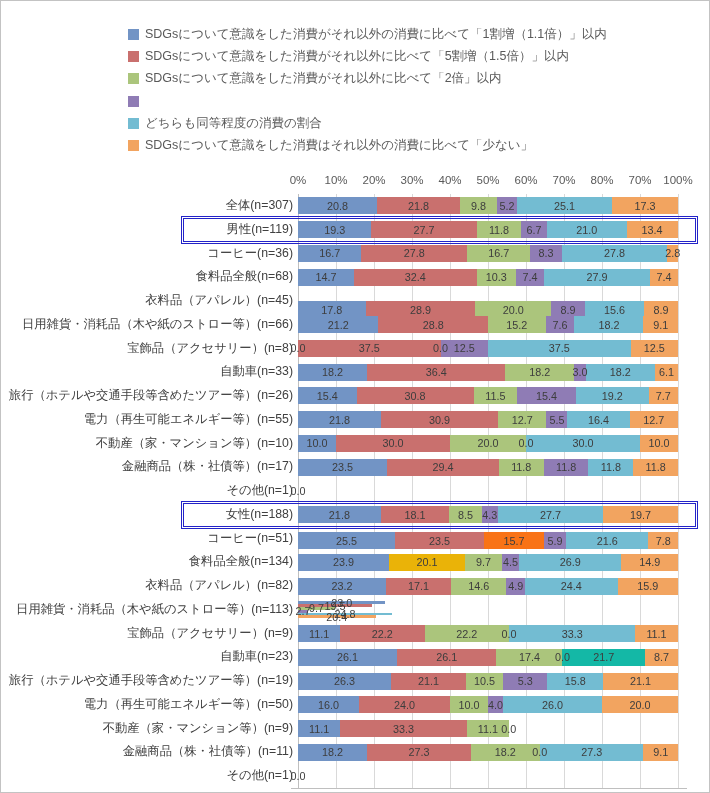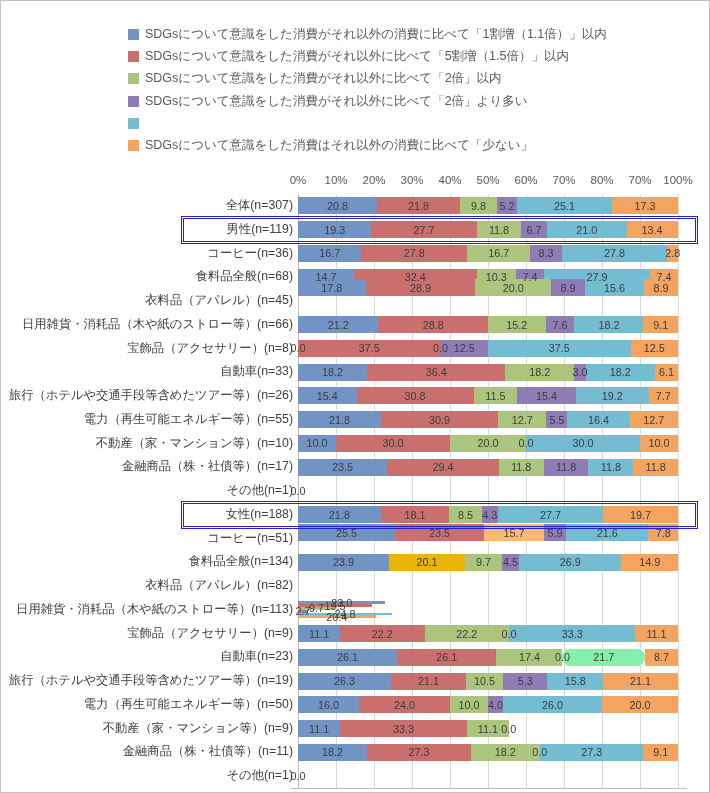--- a/index.html
+++ b/index.html
@@ -52,24 +52,24 @@
       <div class="legend-item">
         <span class="legend-swatch" style="background: rgb(201, 112, 110);"></span>
         <span class="legend-label">SDGsについて意識をした消費がそれ以外に比べて「5割増（1.5倍）」以内</span>
       </div>
       <div class="legend-item">
         <span class="legend-swatch" style="background: rgb(171, 197, 124);"></span>
         <span class="legend-label">SDGsについて意識をした消費がそれ以外に比べて「2倍」以内</span>
       </div>
       <div class="legend-item">
         <span class="legend-swatch" style="background: rgb(143, 124, 181);"></span>
-        <span class="legend-label">SDGsについて意識をした消費がそれ以外に比べて「2倍」より多い</span>
       </div>
       <div class="legend-item">
         <span class="legend-swatch" style="background: rgb(115, 188, 210);"></span>
+        <span class="legend-label">どちらも同等程度の消費の割合</span>
       </div>
       <div class="legend-item">
         <span class="legend-swatch" style="background: rgb(242, 164, 96);"></span>
         <span class="legend-label">SDGsについて意識をした消費はそれ以外の消費に比べて「少ない」</span>
       </div>
     </div>
   <div id="ticks">
       <span class="tick" style="left: 0px;">0%</span>
       <span class="tick" style="left: 38px;">10%</span>
       <span class="tick" style="left: 76px;">20%</span>
@@ -194,21 +194,21 @@
         <div class="seg" style="width: 7.4%; background: rgb(143, 124, 181);">
           <span class="seg-label">7.4</span>
         </div>
         <div class="seg" style="width: 27.9%; background: rgb(115, 188, 210);">
           <span class="seg-label">27.9</span>
         </div>
         <div class="seg" style="width: 7.4%; background: rgb(242, 164, 96);">
           <span class="seg-label">7.4</span>
         </div>
       </div>
-      <div class="bar" style="top: 85px; border-radius: 7px;">
+      <div class="bar" style="top: 107px; border-radius: 7px;">
         <div class="seg" style="width: 17.8%; background: rgb(114, 148, 197);">
           <span class="seg-label">17.8</span>
         </div>
         <div class="seg" style="width: 28.9%; background: rgb(201, 112, 110);">
           <span class="seg-label">28.9</span>
         </div>
         <div class="seg" style="width: 20%; background: rgb(171, 197, 124);">
           <span class="seg-label">20.0</span>
         </div>
         <div class="seg" style="width: 8.9%; background: rgb(143, 124, 181);">
@@ -384,28 +384,28 @@
         <div class="seg" style="width: 4.3%; background: rgb(143, 124, 181);">
           <span class="seg-label">4.3</span>
         </div>
         <div class="seg" style="width: 27.7%; background: rgb(115, 188, 210);">
           <span class="seg-label">27.7</span>
         </div>
         <div class="seg" style="width: 19.7%; background: rgb(242, 164, 96);">
           <span class="seg-label">19.7</span>
         </div>
       </div>
-      <div class="bar" style="top: 330px;">
+      <div class="bar" style="top: 338px;">
         <div class="seg" style="width: 25.5%; background: rgb(114, 148, 197);">
           <span class="seg-label">25.5</span>
         </div>
         <div class="seg" style="width: 23.5%; background: rgb(201, 112, 110);">
           <span class="seg-label">23.5</span>
         </div>
-        <div class="seg" style="width: 15.7%; background: #fdba74;">
+        <div class="seg" style="width: 15.7%; background: #f97316;">
           <span class="seg-label">15.7</span>
         </div>
         <div class="seg" style="width: 5.9%; background: rgb(143, 124, 181);">
           <span class="seg-label">5.9</span>
         </div>
         <div class="seg" style="width: 21.6%; background: rgb(115, 188, 210);">
           <span class="seg-label">21.6</span>
         </div>
         <div class="seg" style="width: 7.8%; background: rgb(242, 164, 96);">
           <span class="seg-label">7.8</span>
@@ -424,20 +424,40 @@
         <div class="seg" style="width: 4.5%; background: rgb(143, 124, 181);">
           <span class="seg-label">4.5</span>
         </div>
         <div class="seg" style="width: 26.9%; background: rgb(115, 188, 210);">
           <span class="seg-label">26.9</span>
         </div>
         <div class="seg" style="width: 14.9%; background: rgb(242, 164, 96);">
           <span class="seg-label">14.9</span>
         </div>
       </div>
+      <div class="bar" style="top: 383.54px;">
+        <div class="seg" style="width: 23.2%; background: rgb(114, 148, 197);">
+          <span class="seg-label">23.2</span>
+        </div>
+        <div class="seg" style="width: 17.1%; background: rgb(201, 112, 110);">
+          <span class="seg-label">17.1</span>
+        </div>
+        <div class="seg" style="width: 14.6%; background: rgb(171, 197, 124);">
+          <span class="seg-label">14.6</span>
+        </div>
+        <div class="seg" style="width: 4.9%; background: rgb(143, 124, 181);">
+          <span class="seg-label">4.9</span>
+        </div>
+        <div class="seg" style="width: 24.4%; background: rgb(115, 188, 210);">
+          <span class="seg-label">24.4</span>
+        </div>
+        <div class="seg" style="width: 15.9%; background: rgb(242, 164, 96);">
+          <span class="seg-label">15.9</span>
+        </div>
+      </div>
       <div class="bar" style="top: 407.3px; flex-direction: column;">
         <div class="seg" style="width: 23%; background: rgb(114, 148, 197);">
           <span class="seg-label">23.0</span>
         </div>
         <div class="seg" style="width: 19.5%; background: rgb(201, 112, 110);">
           <span class="seg-label">19.5</span>
         </div>
         <div class="seg" style="width: 9.7%; background: rgb(171, 197, 124);">
           <span class="seg-label">9.7</span>
         </div>
@@ -477,21 +497,21 @@
         </div>
         <div class="seg" style="width: 26.1%; background: rgb(201, 112, 110);">
           <span class="seg-label">26.1</span>
         </div>
         <div class="seg" style="width: 17.4%; background: rgb(171, 197, 124);">
           <span class="seg-label">17.4</span>
         </div>
         <div class="seg" style="width: 0%; background: rgb(143, 124, 181);">
           <span class="seg-label">0.0</span>
         </div>
-        <div class="seg" style="width: 21.7%; background: #86efac; border-radius: 8px;">
+        <div class="seg" style="width: 21.7%; background: #14b8a6;">
           <span class="seg-label">21.7</span>
         </div>
         <div class="seg" style="width: 8.7%; background: rgb(242, 164, 96);">
           <span class="seg-label">8.7</span>
         </div>
       </div>
       <div class="bar" style="top: 478.58px;">
         <div class="seg" style="width: 26.3%; background: rgb(114, 148, 197);">
           <span class="seg-label">26.3</span>
         </div>

